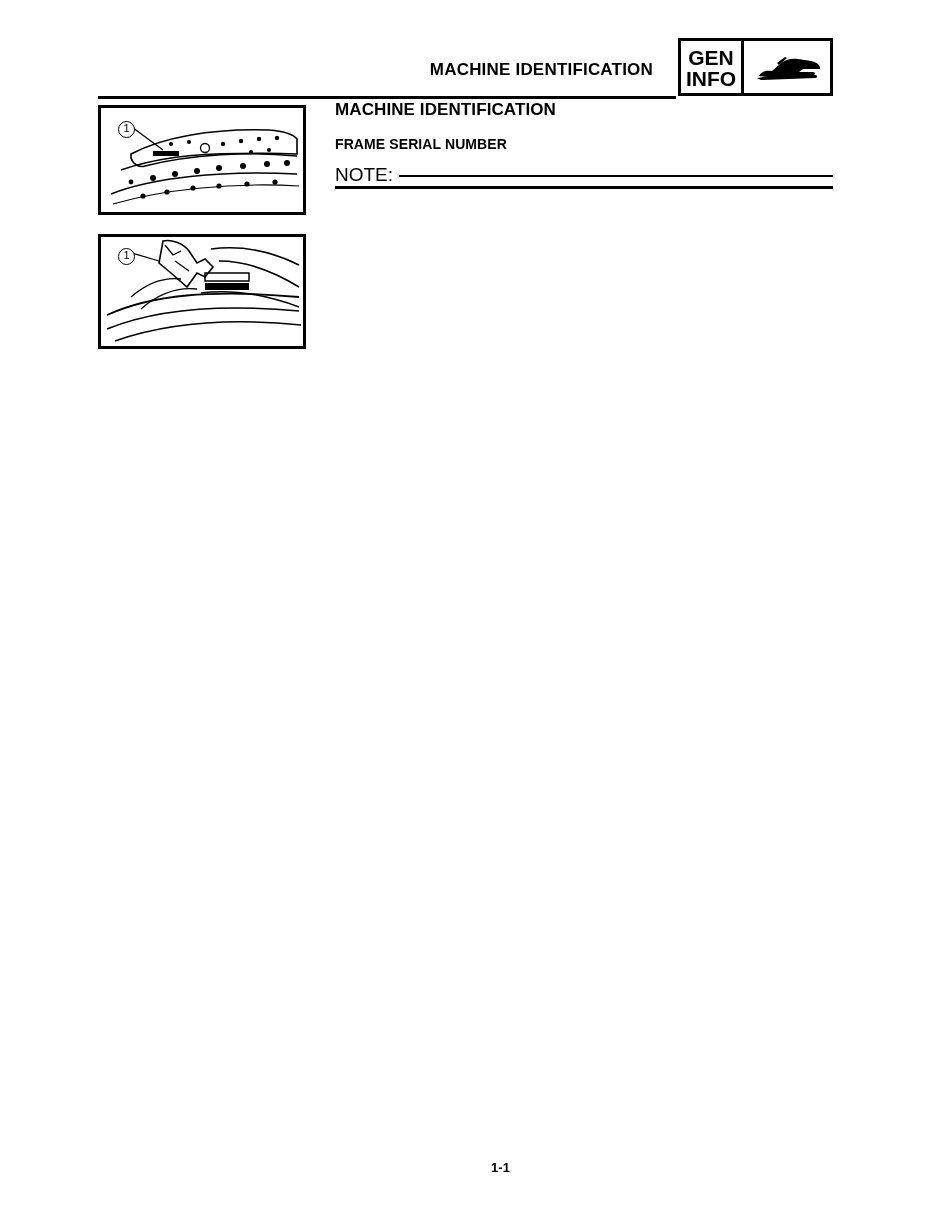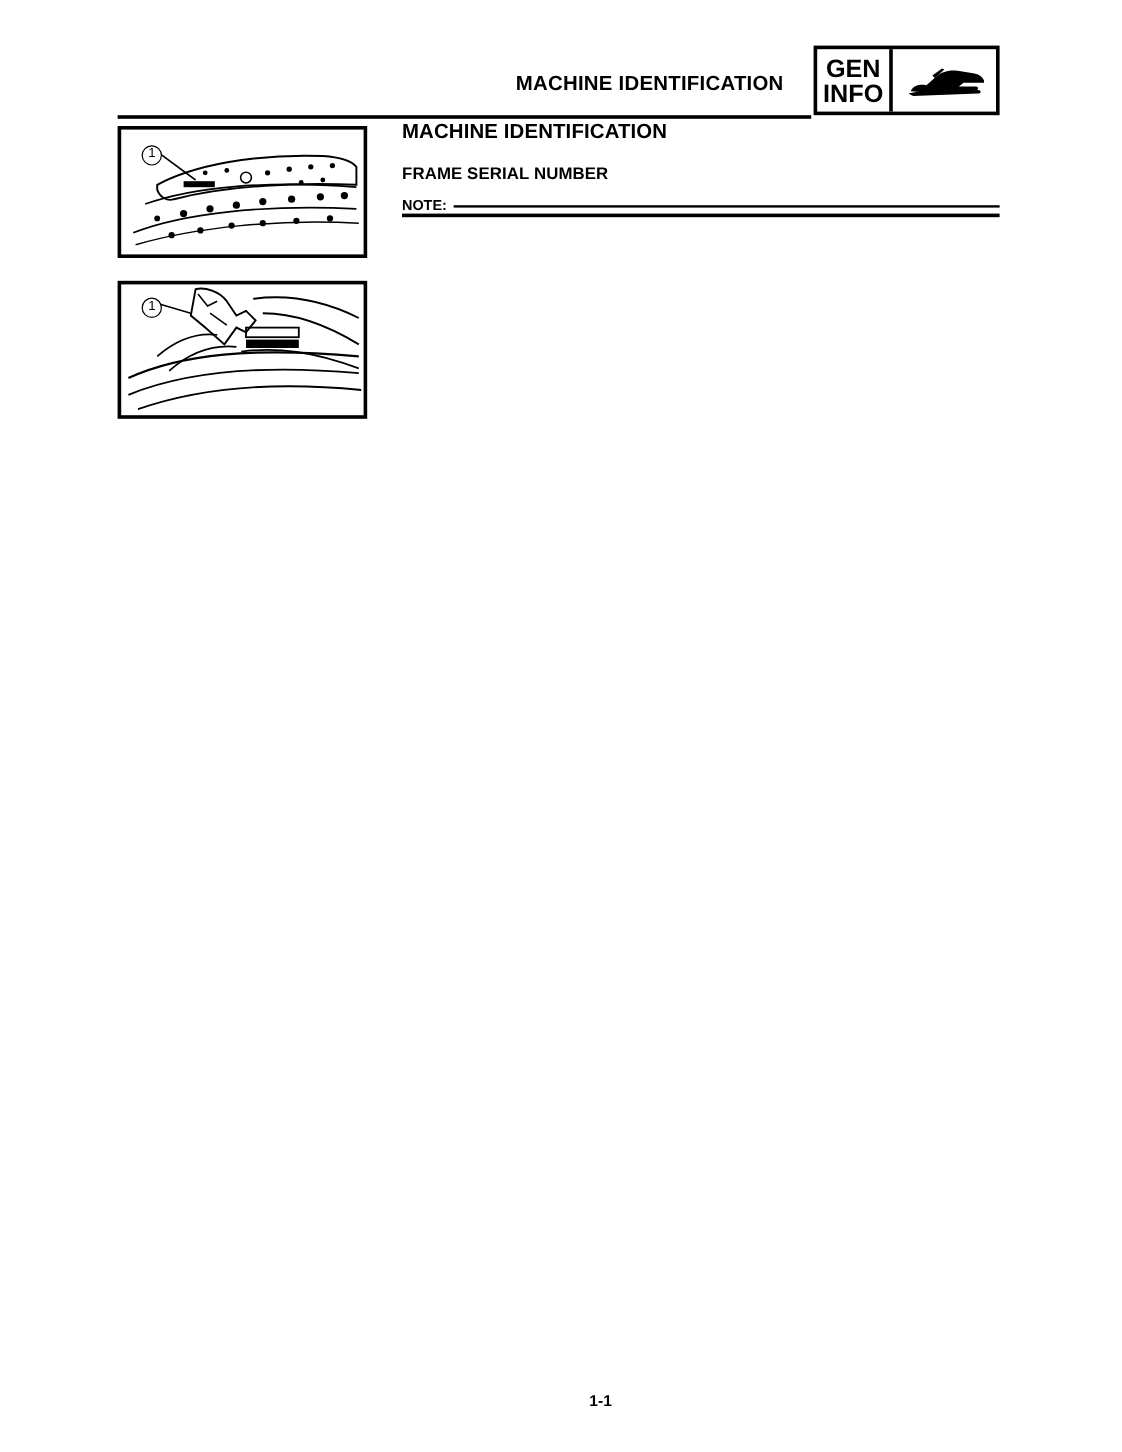--- a/index.html
+++ b/index.html
@@ -153,22 +153,22 @@
   }
   .note-block {
     margin-top: 12px;
   }
   .note-head-row {
     display: flex;
     align-items: center;
     gap: 6px;
   }
   .note-label {
-    font-size: 12px;
-    font-weight: bold;
+    font-size: 19px;
+    font-weight: normal;
     white-space: nowrap;
   }
   .note-line {
     flex: 1;
     height: 2.5px;
     background: #000;
     margin-top: 2px;
   }
   .note-text {
     font-size: 14.5px;

